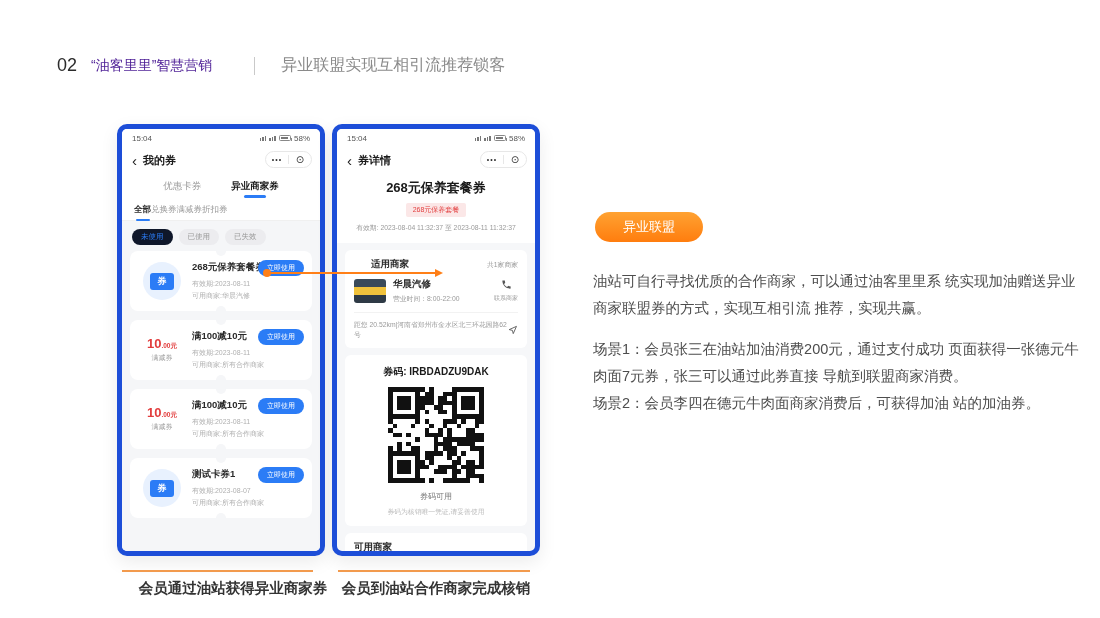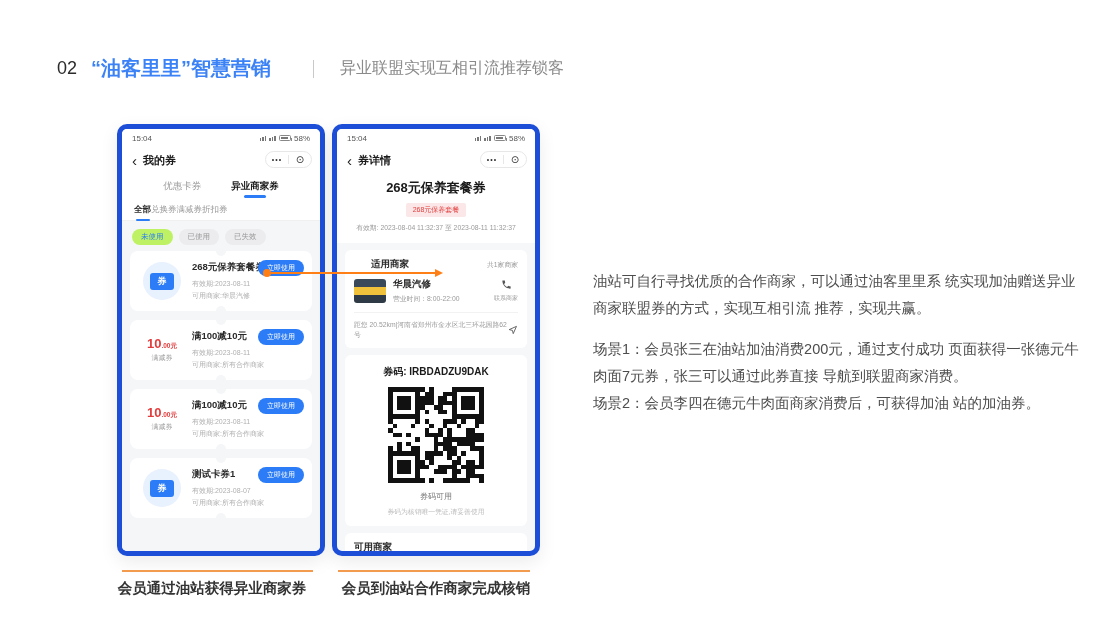--- a/index.html
+++ b/index.html
@@ -3,21 +3,21 @@
 <meta charset="utf-8">
 <style>
   * { margin:0; padding:0; box-sizing:border-box; }
   html,body { background:#fff; }
   body { font-family:"Liberation Sans","DejaVu Sans",sans-serif; }
   .slide { position:relative; width:1100px; height:618px; background:#fff; overflow:hidden; }
 
   
   .hdr { position:absolute; left:57px; top:55px; display:flex; align-items:center; gap:14px; }
   .hdr-num { font-size:18px; color:#2b2b2b; }
-  .hdr-title { font-size:20px; font-weight:bold; color:#3b82f6; }
+  .hdr-title { font-size:14px; font-weight:normal; color:#4c1d95; }
   .hdr-sep { width:1px; height:18px; background:#c9c9c9; margin:0 12px 0 28px; }
   .hdr-sub { font-size:16px; color:#8a8a8a; }
 
   
   .phone { position:absolute; top:124px; width:208px; height:432px; background:#fff;
            border-radius:10px; border:5px solid #1d4ed8; box-shadow:0 6px 18px rgba(0,0,0,.08);
            overflow:hidden; font-size:8px; }
   .phone1 { left:117px; }
   .phone2 { left:332px; background:#f6f7f9; }
 
@@ -49,21 +49,21 @@
   .subtabs { height:22px; display:flex; align-items:center; padding:0 12px;
              border-bottom:1px solid #f0f0f0; background:#fff; }
   .subtab { font-size:8.5px; color:#9a9a9a; position:relative; }
   .subtab.active { color:#2a2a2a; font-weight:bold; }
   .subtab.active::after { content:""; position:absolute; left:50%; transform:translateX(-50%);
                           bottom:-5px; width:14px; height:2px; border-radius:2px; background:#2b7cf6; }
 
   .graybody { background:#f5f6f8; height:100%; }
   .chips { display:flex; gap:6px; padding:8px 10px 6px; }
   .chip { font-size:7.5px; padding:3px 9px; border-radius:9px; background:#ececef; color:#999; }
-  .chip.active { background:#bef264; color:#2b7cf6; }
+  .chip.active { background:#0f172a; color:#2b7cf6; }
 
   .coupon-list { padding:0 8px; }
   .coupon-card { position:relative; background:#fff; border-radius:8px; margin-bottom:9px;
                  height:60px; display:flex; align-items:center; padding:6px 8px 6px 6px; }
   .coupon-card::before, .coupon-card::after { content:""; position:absolute; left:50%; transform:translateX(-50%);
                  width:10px; height:10px; border-radius:50%; background:#f5f6f8; }
   .coupon-card::before { top:-5px; } .coupon-card::after { bottom:-5px; }
   .cp-left { width:52px; display:flex; flex-direction:column; align-items:center; justify-content:center; flex:none; }
   .cp-circle { width:38px; height:38px; border-radius:50%; background:#e8f1fe; display:flex; align-items:center; justify-content:center; }
   .cp-ticket { width:24px; height:17px; background:#2b7cf6; border-radius:3px; color:#fff;
@@ -114,21 +114,21 @@
   .conn-line { position:absolute; left:4px; top:3.5px; width:168px; height:2px; background:#ff7f17; }
   .conn-head { position:absolute; right:0; top:0.5px; width:0; height:0;
                border-left:8px solid #ff7f17; border-top:4px solid transparent; border-bottom:4px solid transparent; }
 
   
   .cap-line { position:absolute; top:570px; height:2px; background:#f29a4d; }
   .cap-line1 { left:122px; width:191px; }
   .cap-line2 { left:338px; width:192px; }
   .caption { position:absolute; top:579px; width:208px; text-align:center;
              font-size:14.5px; font-weight:bold; color:#333; }
-  .caption1 { left:108px; } .caption2 { left:332px; }
+  .caption1 { left:129px; } .caption2 { left:332px; }
 
   
   .pill { position:absolute; left:595px; top:212px; background:linear-gradient(180deg,#ffa232,#ff7d0e);
           color:#fff; font-size:13px; padding:6px 28px; border-radius:15px; }
   .rtext { position:absolute; left:593px; width:487px; font-size:14.5px; color:#4d4d4d; line-height:1.85; }
   .rpara1 { top:260px;margin-top:8px; }
   .rpara2 { top:336px; }
 </style>
 </head>
 <body>
@@ -564,19 +564,20 @@
     <span class="conn-dot"></span>
     <span class="conn-line"></span>
     <span class="conn-head"></span>
   </div>
 
   <div class="cap-line cap-line1"></div>
   <div class="cap-line cap-line2"></div>
   <div class="caption caption1">会员通过油站获得异业商家券</div>
   <div class="caption caption2">会员到油站合作商家完成核销</div>
 
+  <div class="pill">异业联盟</div>
   <div class="rtext rpara1">油站可自行寻找优质的合作商家，可以通过油客里里系 统实现加油赠送异业商家联盟券的方式，实现互相引流 推荐，实现共赢。</div>
   <div class="rtext rpara2">
     <div>场景1：会员张三在油站加油消费200元，通过支付成功 页面获得一张德元牛肉面7元券，张三可以通过此券直接 导航到联盟商家消费。</div>
     <div>场景2：会员李四在德元牛肉面商家消费后，可获得加油 站的加油券。</div>
   </div>
 
 </div>
 
 </body></html>

